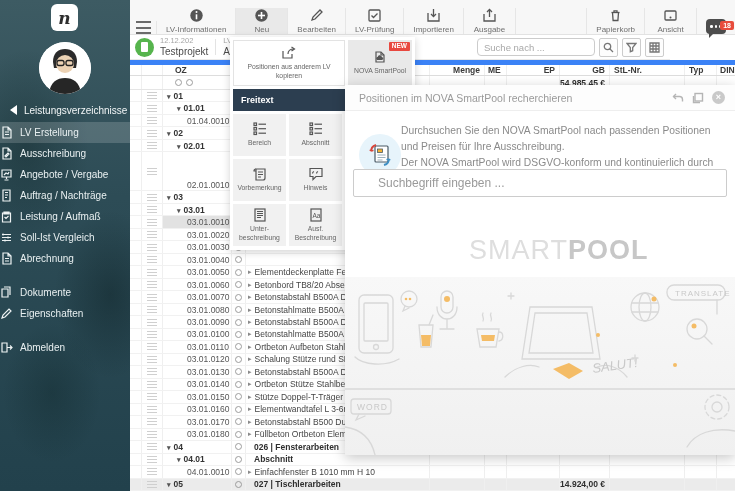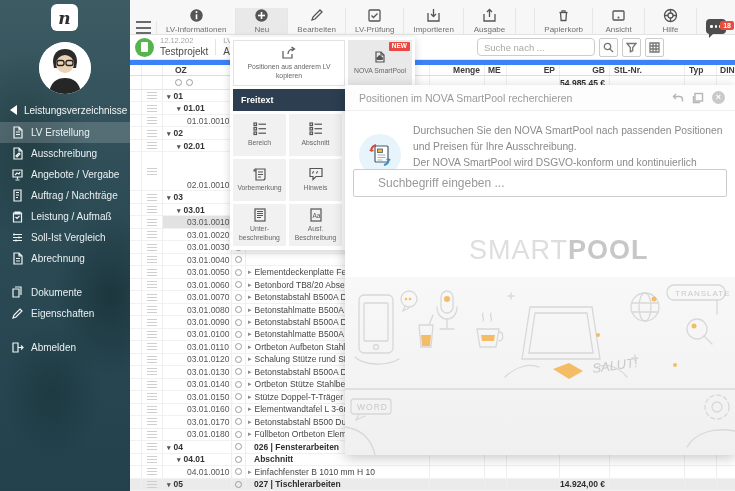--- a/index.html
+++ b/index.html
@@ -15,21 +15,21 @@
       linear-gradient(180deg,#3d5b63 0%,#2d4c56 40%,#22414c 100%);
     color:#eef3f4;}
   .logo-tile{position:absolute;left:51px;top:4px;width:27px;height:27px;background:#fff;border-radius:6px;
     display:flex;align-items:center;justify-content:center;font-family:"DejaVu Serif",serif;font-style:italic;
     font-weight:bold;font-size:17px;color:#2f2f2f;}
   .avatar{position:absolute;left:39px;top:42px;width:52px;height:52px;border-radius:50%;background:#fff;overflow:hidden;}
   .backlink{position:absolute;left:0;top:101px;width:130px;height:18px;display:flex;align-items:center;gap:7px;
     padding-left:10px;box-sizing:border-box;font-size:10px;color:#f2f6f7;}
   .back-tri{width:0;height:0;border-top:5px solid transparent;border-bottom:5px solid transparent;border-right:7px solid #fff;}
   .nav{position:absolute;left:0;top:122px;width:130px;}
-  .nav-item{display:flex;align-items:center;gap:7px;height:21px;padding-left:11px;font-size:10px;color:#e9f0f1;}
+  .nav-item{display:flex;align-items:center;gap:7px;height:21px;font-size:10px;color:#e9f0f1;}
   .nav-item.active{background:rgba(255,255,255,.17);}
   .nav-gap{height:13px;}
   .nav-ic{width:13px;height:13px;flex:0 0 13px;}
   .nav-ic svg{width:13px;height:13px;stroke:#eef3f4;fill:none;stroke-width:1.2;}
 
   
   .topbar{position:absolute;left:130px;top:0;width:605px;height:35px;background:#f7f7f7;border-bottom:1px solid #e2e2e2;
     display:flex;align-items:flex-end;z-index:15;box-sizing:border-box;}
   .burger{width:26px;display:flex;align-items:center;justify-content:center;border-right:1px solid #e6e6e6;}
   .burger-lines{width:15px;height:9px;border-top:2px solid #6b6b6b;border-bottom:2px solid #6b6b6b;background:linear-gradient(#6b6b6b,#6b6b6b) center/100% 2px no-repeat;}
@@ -111,21 +111,21 @@
 
   
   .dialog{position:absolute;left:345px;top:85px;width:390px;height:370px;background:#fff;z-index:40;
     box-shadow:0 3px 12px rgba(0,0,0,.22);box-sizing:border-box;overflow:hidden;}
   .dlg-title{height:25px;border-bottom:1px solid #eee;display:flex;align-items:center;background:#fdfdfd;}
   .dlg-title-text{font-size:10.5px;color:#9a9a9a;padding-left:14px;flex:1;}
   .dlg-icons{display:flex;align-items:center;gap:8px;padding-right:10px;}
   .dlg-icons svg{width:12px;height:12px;stroke:#b5b5b5;fill:none;stroke-width:1.4;}
   .dlg-close{width:13px;height:13px;border-radius:50%;background:#c9c9c9;color:#fff;font-size:9px;font-weight:bold;
     display:flex;align-items:center;justify-content:center;line-height:1;}
-  .dlg-info{position:absolute;left:14px;top:38px;right:12px;display:flex;gap:12px;align-items:center;}
+  .dlg-info{position:absolute;left:14px;top:38px;right:12px;display:flex;align-items:center;}
   .dlg-info-icon{width:42px;height:42px;border-radius:50%;background:#e7f4fb;flex:0 0 42px;
     display:flex;align-items:center;justify-content:center;}
   .dlg-info-text{font-size:10.3px;color:#8a8a8a;line-height:1.55;}
   .dlg-search{position:absolute;left:8px;right:8px;top:84px;height:28px;border:1px solid #ccc;border-radius:2px;
     font-size:12px;padding:0 24px;color:#555;font-family:"Liberation Sans",sans-serif;box-sizing:border-box;width:374px;background:#fff;}
   .dlg-search::placeholder{color:#9a9a9a;}
   .watermark{position:absolute;left:124px;top:150px;font-size:27px;letter-spacing:1px;z-index:2;}
   .wm-light{color:#dedede;font-weight:400;}
   .wm-bold{color:#c7c7c7;font-weight:bold;}
   .doodle{position:absolute;left:0;bottom:0;width:390px;height:178px;background:linear-gradient(180deg,#f8f8f8,#f0f0f0);}
@@ -216,21 +216,21 @@
         <div class="cell c9"></div>
         <div class="cell c10"></div>
         <div class="cell c11"></div>
       </div>
       <div class="trow">
         <div class="cell c0"></div>
         <div class="cell c1">
           <span class="grip"></span>
         </div>
         <div class="cell c2">
-          <span class="oz" style="padding-left: 24px;">01.01.0010</span>
+          <span class="oz" style="padding-left: 24px;">01.04.0010</span>
         </div>
         <div class="cell c3">
           <span class="ring"></span>
         </div>
         <div class="cell c4"></div>
         <div class="cell c5"></div>
         <div class="cell c6"></div>
         <div class="cell c7"></div>
         <div class="cell c8"></div>
         <div class="cell c9"></div>
@@ -1011,30 +1011,20 @@
     </div>
     <div class="tbtn">
       <span class="ticon">
           <svg viewBox="0 0 15 15">
             <rect x="2" y="3" width="11" height="9" rx="1"></rect>
             <circle cx="7.5" cy="9.5" r="1" fill="#555" stroke="none"></circle>
           </svg>
         </span>
       <span class="lbl">Ansicht</span>
     </div>
-    <div class="tbtn">
-      <span class="ticon">
-          <svg viewBox="0 0 15 15">
-            <circle cx="7.5" cy="7.5" r="6"></circle>
-            <circle cx="7.5" cy="7.5" r="2.5"></circle>
-            <path d="M7.5 1.5v3.5M7.5 10v3.5M1.5 7.5H5M10 7.5h3.5"></path>
-          </svg>
-        </span>
-      <span class="lbl">Hilfe</span>
-    </div>
     <div class="chat-wrap">
       <div class="chat-bubble">
           <div class="chat-dots">
             <i></i>
             <i></i>
             <i></i>
           </div>
         </div>
       <div class="chat-badge">18</div>
     </div>

